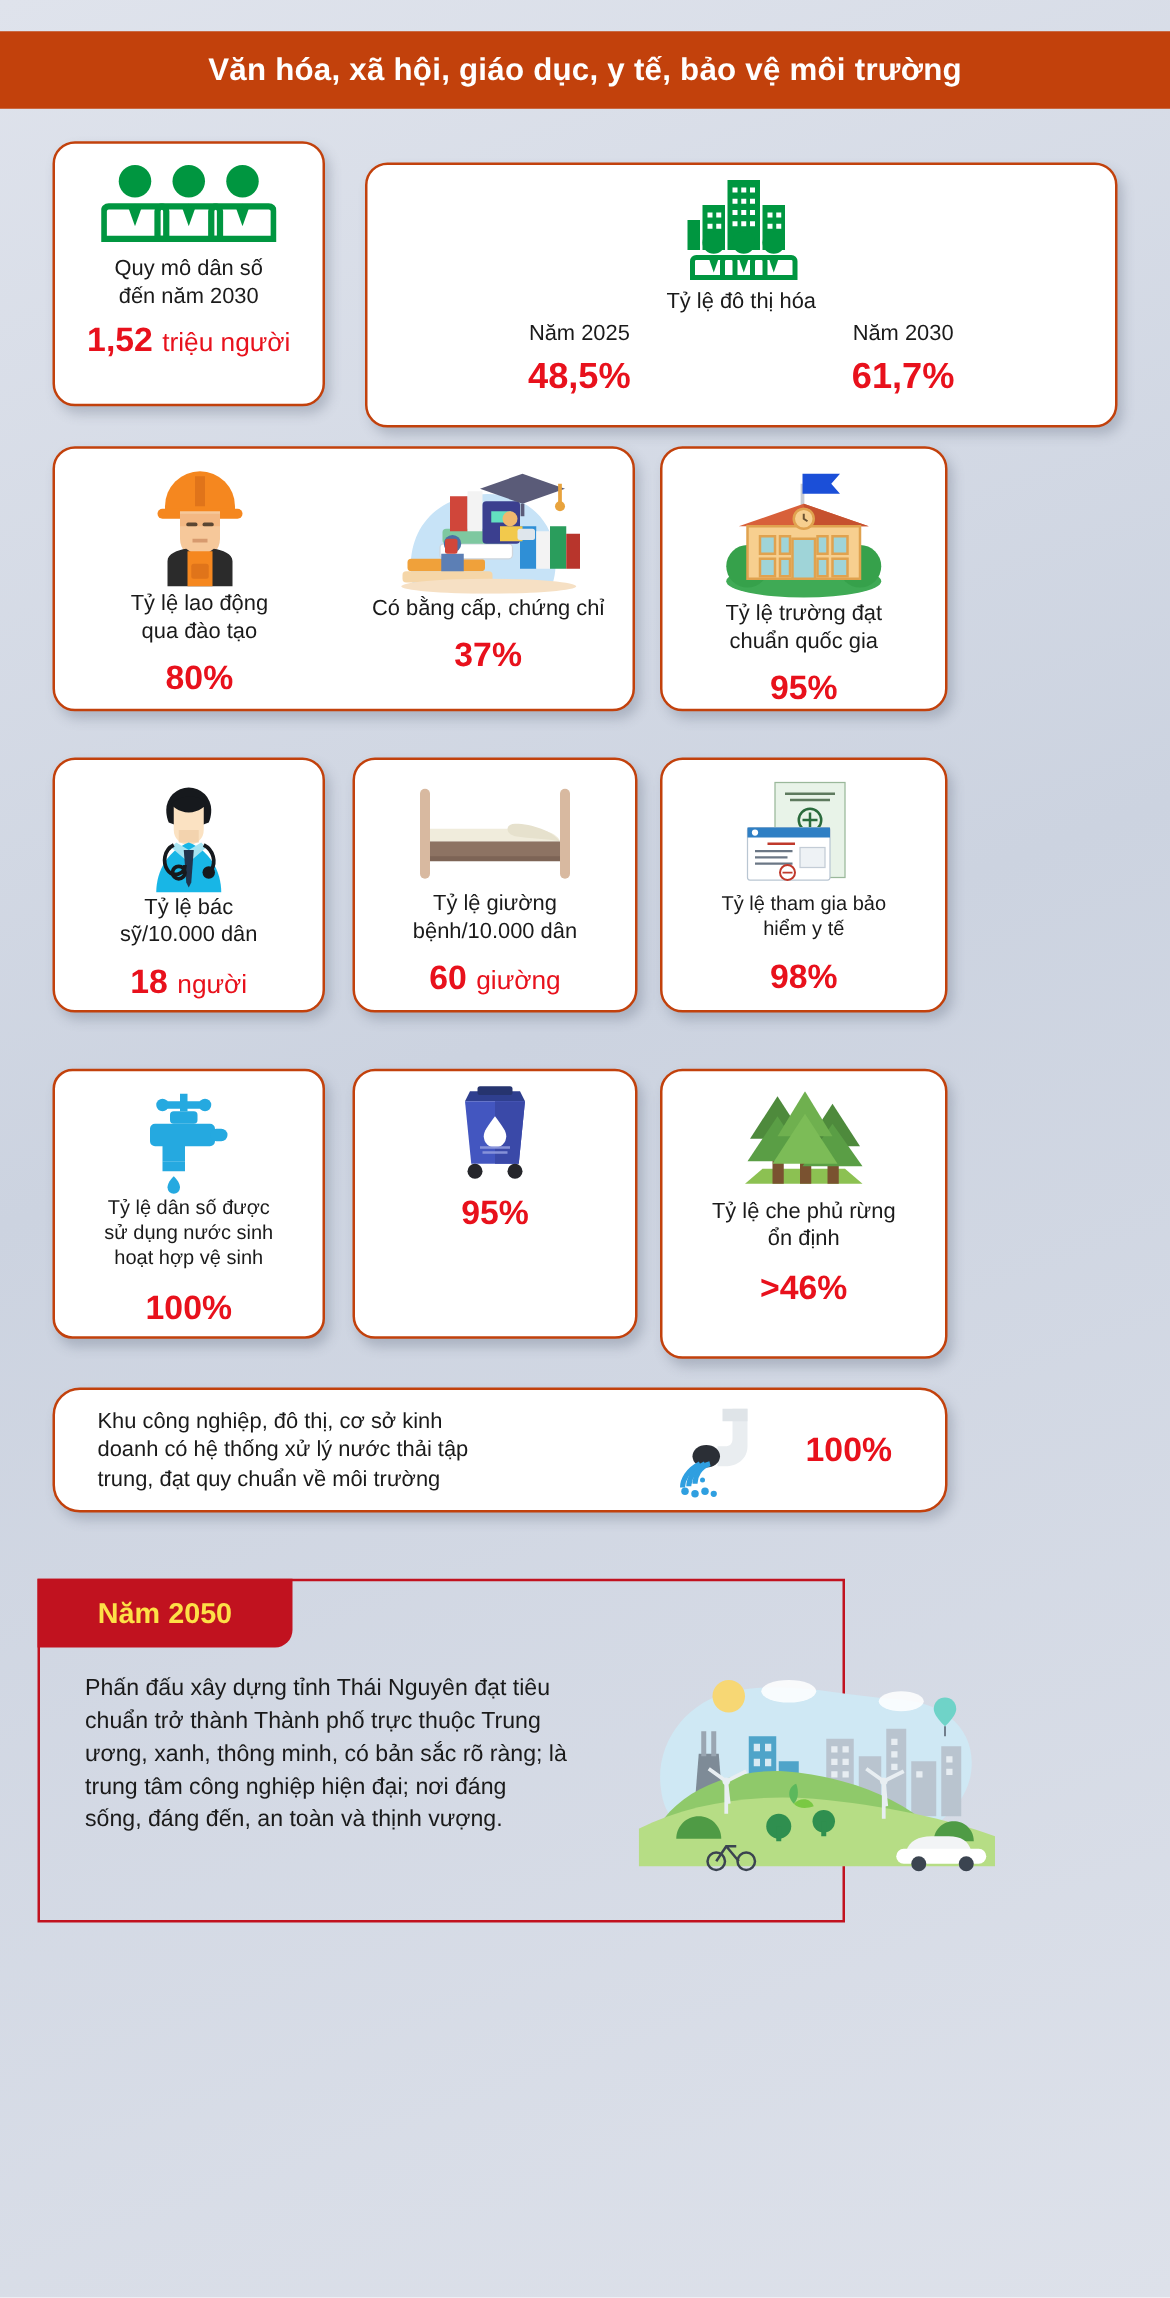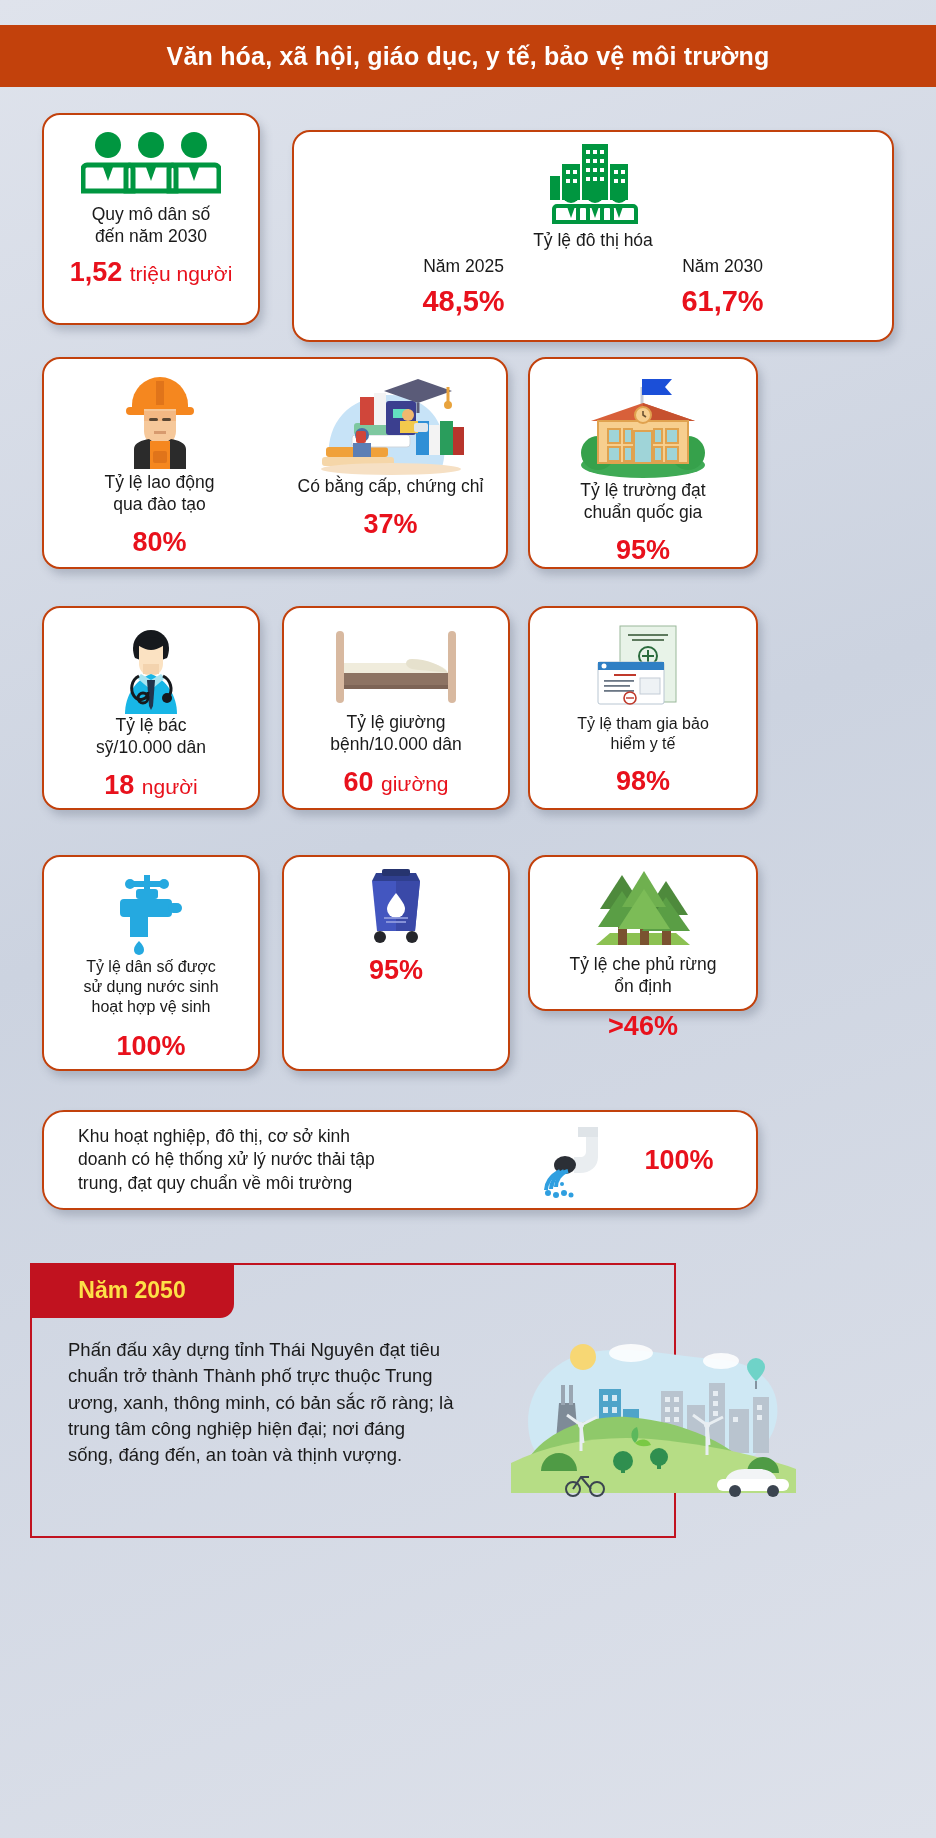--- a/index.html
+++ b/index.html
@@ -90,23 +90,23 @@
     flex: 1; display: flex; flex-direction: column;
     align-items: center; justify-content: flex-start; padding: 12px 6px;
   }
 
   
   #card-doctor    { left: 42px;  top: 606px; width: 218px; height: 204px; }
   #card-bed       { left: 282px; top: 606px; width: 228px; height: 204px; }
   #card-insurance { left: 528px; top: 606px; width: 230px; height: 204px; }
 
   
-  #card-water  { left: 42px;  top: 855px; width: 218px; height: 216px; }
+  #card-water  { left: 42px;  top: 855px; width: 218px; height: 216px; border-radius: 16px; }
   #card-waste  { left: 282px; top: 855px; width: 228px; height: 216px; }
-  #card-forest { left: 528px; top: 855px; width: 230px; height: 156px; }
+  #card-forest { left: 528px; top: 855px; width: 230px; height: 232px; }
 
   
   #card-wastewater {
     left: 42px; top: 1110px; width: 716px; height: 100px;
     border-radius: 22px;
   }
   .ww-inner {
     display: flex; align-items: center; height: 100%;
     padding: 0 22px 0 34px; gap: 8px;
   }
@@ -466,21 +466,21 @@
       </svg>
     </div>
     <div class="label">Tỷ lệ che phủ rừng
 ổn định</div>
     <div class="value" style="margin-top:14px;">&gt;46%</div>
   </div>
 </div>
 
 <div class="card" id="card-wastewater">
   <div class="ww-inner">
-    <div class="ww-text">Khu hoạt nghiệp, đô thị, cơ sở kinh
+    <div class="ww-text">Khu công nghiệp, đô thị, cơ sở kinh
 doanh có hệ thống xử lý nước thải tập
 trung, đạt quy chuẩn về môi trường</div>
     <div class="icon-wrap">
       <svg width="78" height="78" viewBox="0 0 78 78">
         <path d="M40 6h20v30c0 10-8 16-18 16h-6V36h6c4 0 6-2 6-6V6z" fill="#e9edf0"></path>
         <path d="M40 6h20v10H40z" fill="#dfe4e8"></path>
         <ellipse cx="27" cy="44" rx="11" ry="9" fill="#2b2f36"></ellipse>
         <path d="M30 50c-8 2-12 10-12 16" stroke="#2f9fe0" stroke-width="4" fill="none"></path>
         <path d="M26 50c-9 4-13 12-13 18" stroke="#2f9fe0" stroke-width="4" fill="none"></path>
         <path d="M22 50c-10 5-14 13-14 19" stroke="#2f9fe0" stroke-width="4" fill="none"></path>

